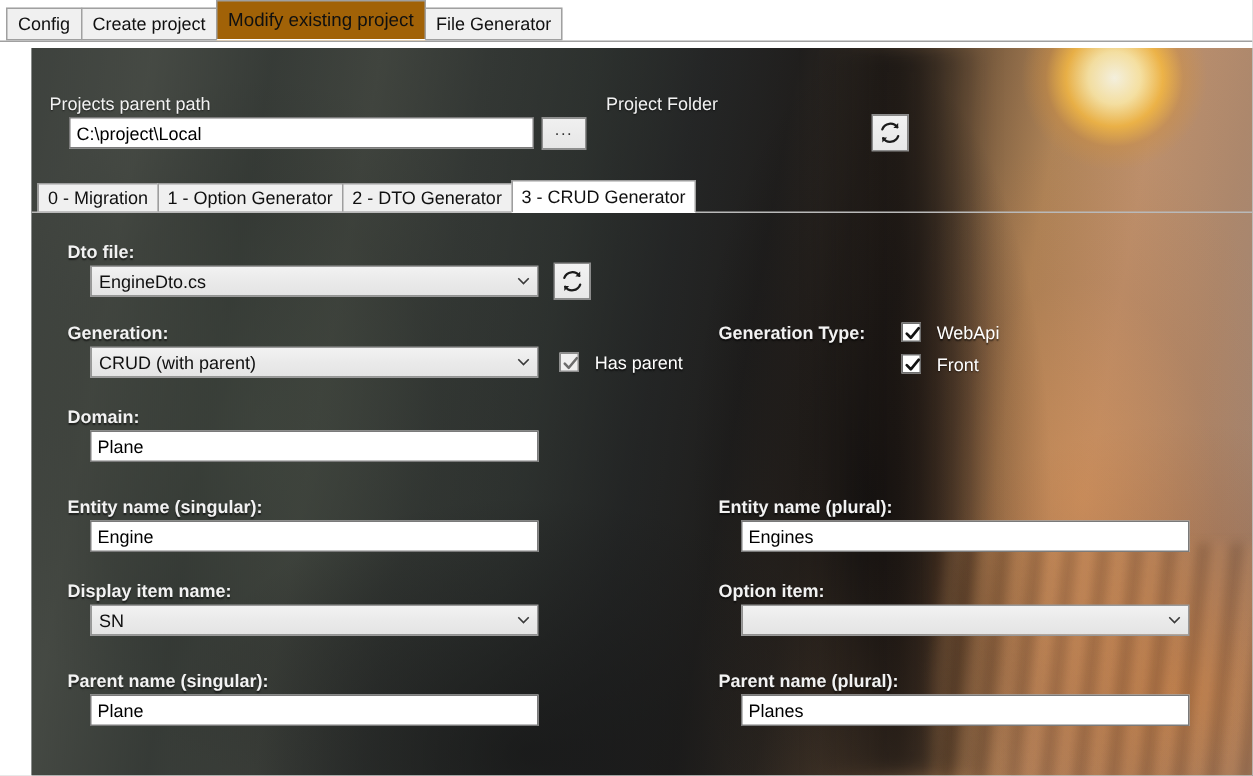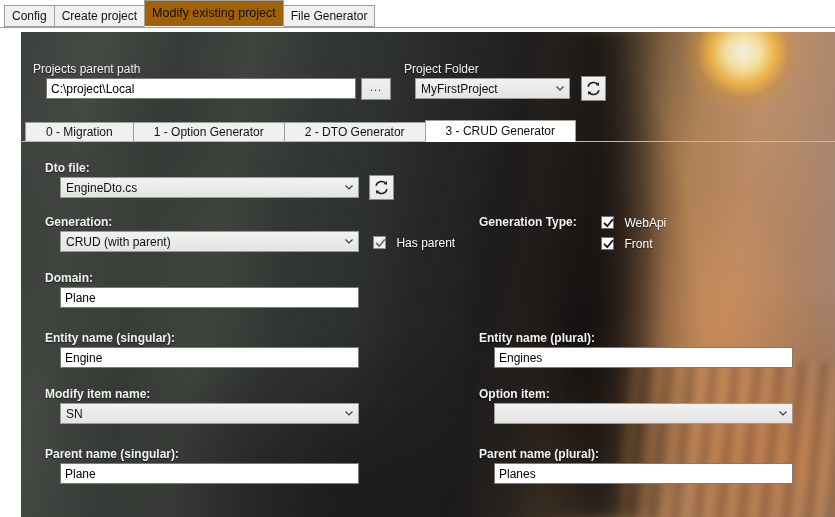--- a/index.html
+++ b/index.html
@@ -193,21 +193,21 @@
 
   
   .subtabs {
     position: absolute;
     left: 0; top: 0; width: 814px; height: 22px;
     display: flex; align-items: flex-end;
     padding-left: 4px;
   }
   .subtabs .stab {
     height: 20px; line-height: 19px;
-    padding: 0 20px;
+    padding: 0 6px;
     font-size: 12px;
     background: #f0f0f0;
     border: 1px solid #9e9e9e;
     color: #101010;
     margin-right: -1px;
     white-space: nowrap;
     cursor: default;
   }
   .subtabs .stab.active {
     background: #ffffff;
@@ -265,28 +265,20 @@
       <div class="toprow">
 
         <div class="lbl" style="left:12px; top:12px;">Projects parent path</div>
 
         <div class="textbox" style="left:25px; top:28px; width:310px;">C:\project\Local</div>
 
         <div class="btn-dots" style="left:340px; top:28px;">...</div>
 
         <div class="lbl" style="left:383px; top:12px;">Project Folder</div>
 
-        <div class="combo" style="left:394px; top:28px; width:155px;">
-          <span>MyFirstProject</span>
-          <span class="caret">
-            <svg width="8" height="5" viewBox="0 0 8 5">
-                <path d="M0.5 0.5 L4 4 L7.5 0.5" stroke="#3a3a3a" stroke-width="1.1" fill="none"></path>
-              </svg>
-          </span>
-        </div>
 
         <div class="btn-refresh" style="left:560px; top:26px;">
           <svg width="17" height="17" viewBox="0 0 18 18">
             <path d="M3.4 6.6 A6 6 0 0 1 14 5.2" stroke="#1b1b1b" stroke-width="1.6" fill="none" stroke-linecap="round"></path>
             <path d="M14.6 11.4 A6 6 0 0 1 4 12.8" stroke="#1b1b1b" stroke-width="1.6" fill="none" stroke-linecap="round"></path>
             <path d="M14.6 2.2 L14.6 5.6 L11.2 5.6 Z" fill="#1b1b1b"></path>
             <path d="M3.4 15.8 L3.4 12.4 L6.8 12.4 Z" fill="#1b1b1b"></path>
           </svg>
         </div>
       </div>
@@ -361,21 +353,21 @@
 
           <div class="lbl lbl-b" style="left:24px; top:129px;">Domain:</div>
           <div class="textbox" style="left:39px; top:145px; width:299px;">Plane</div>
 
           <div class="lbl lbl-b" style="left:24px; top:189px;">Entity name (singular):</div>
           <div class="textbox" style="left:39px; top:205px; width:299px;">Engine</div>
 
           <div class="lbl lbl-b" style="left:458px; top:189px;">Entity name (plural):</div>
           <div class="textbox" style="left:473px; top:205px; width:299px;">Engines</div>
 
-          <div class="lbl lbl-b" style="left:24px; top:245px;">Modify item name:</div>
+          <div class="lbl lbl-b" style="left:24px; top:245px;">Display item name:</div>
           <div class="combo" style="left:39px; top:261px; width:299px;">
             <span>SN</span>
             <span class="caret">
               <svg width="8" height="5" viewBox="0 0 8 5">
                   <path d="M0.5 0.5 L4 4 L7.5 0.5" stroke="#3a3a3a" stroke-width="1.1" fill="none"></path>
                 </svg>
             </span>
           </div>
 
           <div class="lbl lbl-b" style="left:458px; top:245px;">Option item:</div>

